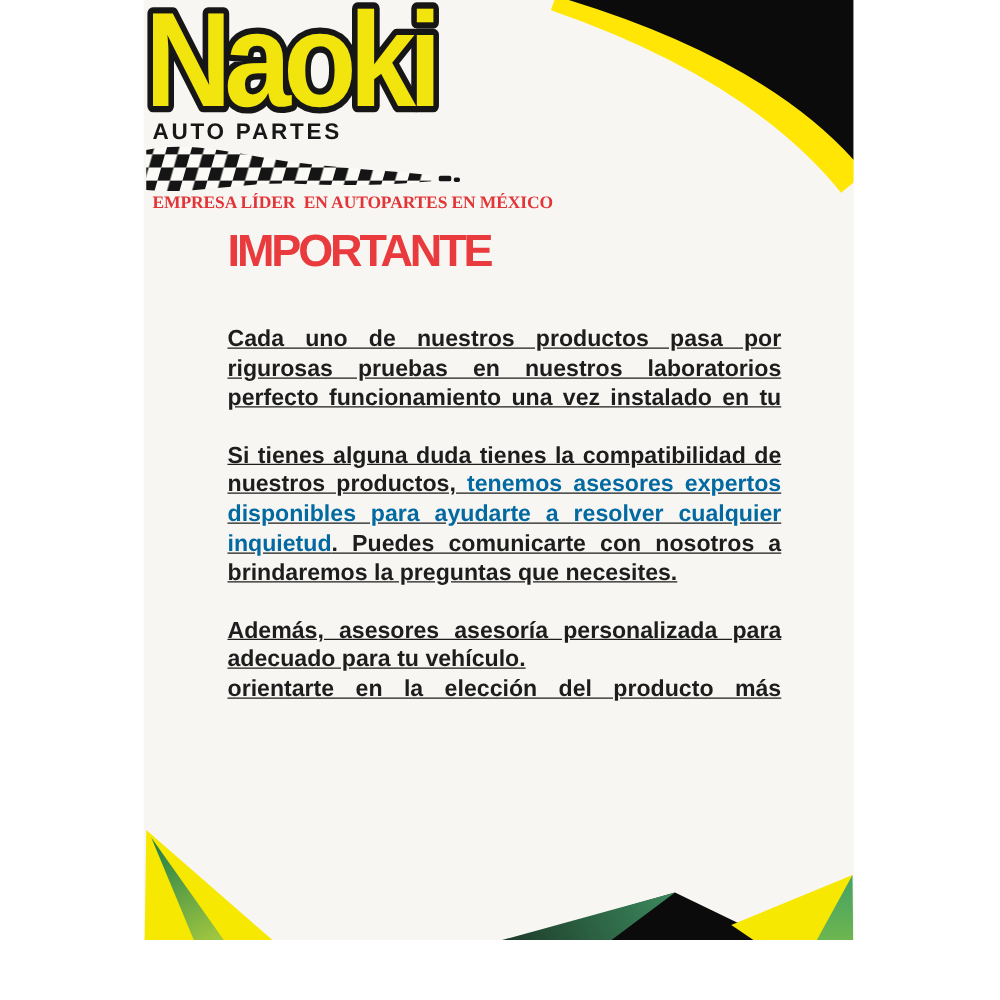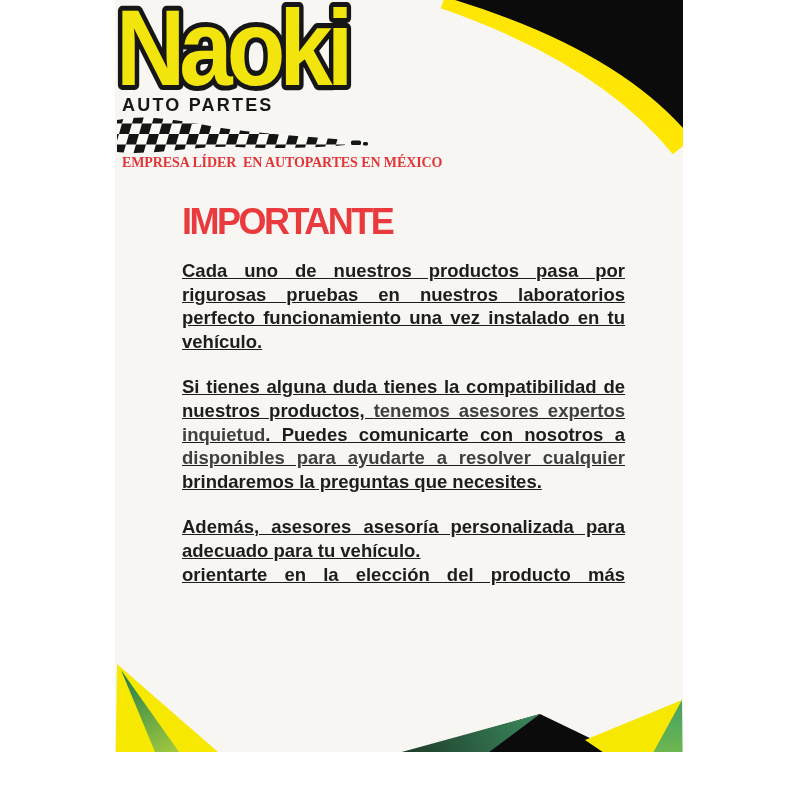--- a/index.html
+++ b/index.html
@@ -6,29 +6,29 @@
   body{width:800px;height:800px;background:#ffffff;font-family:"Liberation Sans",sans-serif;overflow:hidden;}
   .canvas{position:relative;width:800px;height:800px;background:#ffffff;}
   .sheet{position:absolute;left:115px;top:0;width:568px;height:752px;background:#f7f6f3;overflow:hidden;}
   .deco{position:absolute;left:0;top:0;width:568px;height:800px;display:block;}
 
   .logo-svg{position:absolute;left:-3px;top:0;display:block;}
   .logo-sub{position:absolute;left:7px;top:94px;font-size:18px;font-weight:700;letter-spacing:2.2px;color:#171717;line-height:22px;text-align:right;}
   .flag-svg{position:absolute;left:0px;top:113px;display:block;}
   .tagline{position:absolute;left:7px;top:154px;font-size:14px;font-weight:700;color:#e23538;line-height:18px;white-space:pre;letter-spacing:-0.1px;font-family:Liberation Serif, serif;}
 
-  .title{position:absolute;left:67px;top:204px;margin:0;font-size:36px;line-height:36px;font-weight:700;letter-spacing:-2.5px;color:#e93b3e;}
+  .title{position:absolute;left:67px;top:183px;margin:0;font-size:36px;line-height:36px;font-weight:700;letter-spacing:-2.5px;color:#e93b3e;}
 
   .body-text{position:absolute;left:67px;top:259px;width:443px;font-size:18.5px;line-height:23.6px;font-weight:700;color:#1d1d1d;}
   .para{margin:0 0 22px 0;text-decoration:underline;}
   .para:last-child{margin-bottom:0;}
   .line{text-align:justify;text-align-last:justify;}
   .line.last{text-align-last:left;}
   .seg-dark{color:#1d1d1d;}
-  .seg-red{color:#404040;}
+  .seg-red{color:#0369a1;}
 </style>
 </head>
 <body>
 
 <div class="canvas">
   <div class="sheet">
 
     <svg class="deco" viewBox="0 0 568 800" width="568" height="800" aria-hidden="true">
       <defs>
         <linearGradient id="gLeft" x1="0" y1="0" x2="0.4" y2="1">
@@ -79,27 +79,26 @@
 
     <div class="tagline">EMPRESA LÍDER  EN AUTOPARTES EN MÉXICO</div>
 
     <h1 class="title">IMPORTANTE</h1>
 
     <div class="body-text">
         <div class="para">
           <div class="line"><span class="seg-dark">Cada uno de nuestros productos pasa por</span></div>
           <div class="line"><span class="seg-dark">rigurosas pruebas en nuestros laboratorios</span></div>
           <div class="line"><span class="seg-dark">perfecto funcionamiento una vez instalado en tu</span></div>
-          <div class="line last"><span class="seg-dark">vehículo.</span></div>
         </div>
         <div class="para">
           <div class="line"><span class="seg-dark">Si tienes alguna duda tienes la compatibilidad de</span></div>
           <div class="line"><span class="seg-dark">nuestros productos, </span><span class="seg-red">tenemos asesores expertos</span></div>
+          <div class="line"><span class="seg-red">disponibles para ayudarte a resolver cualquier</span></div>
           <div class="line"><span class="seg-red">inquietud</span><span class="seg-dark">. Puedes comunicarte con nosotros a</span></div>
-          <div class="line"><span class="seg-red">disponibles para ayudarte a resolver cualquier</span></div>
           <div class="line last"><span class="seg-dark">brindaremos la preguntas que necesites.</span></div>
         </div>
         <div class="para">
           <div class="line"><span class="seg-dark">Además, asesores asesoría personalizada para</span></div>
           <div class="line last"><span class="seg-dark">adecuado para tu vehículo.</span></div>
           <div class="line"><span class="seg-dark">orientarte en la elección del producto más</span></div>
         </div>
       </div>
 
   </div>

